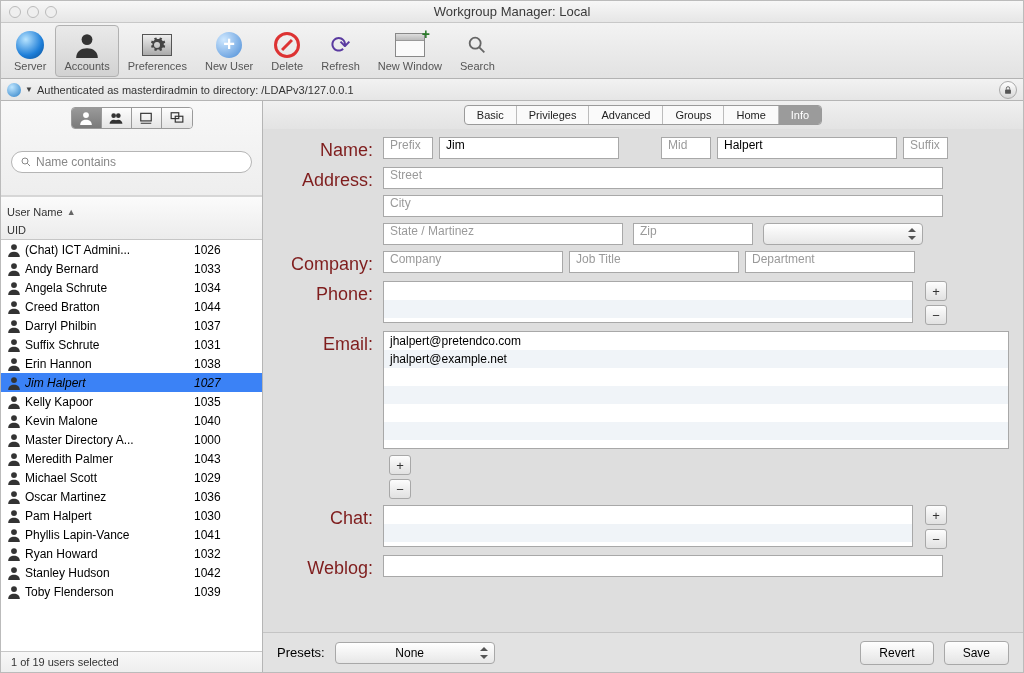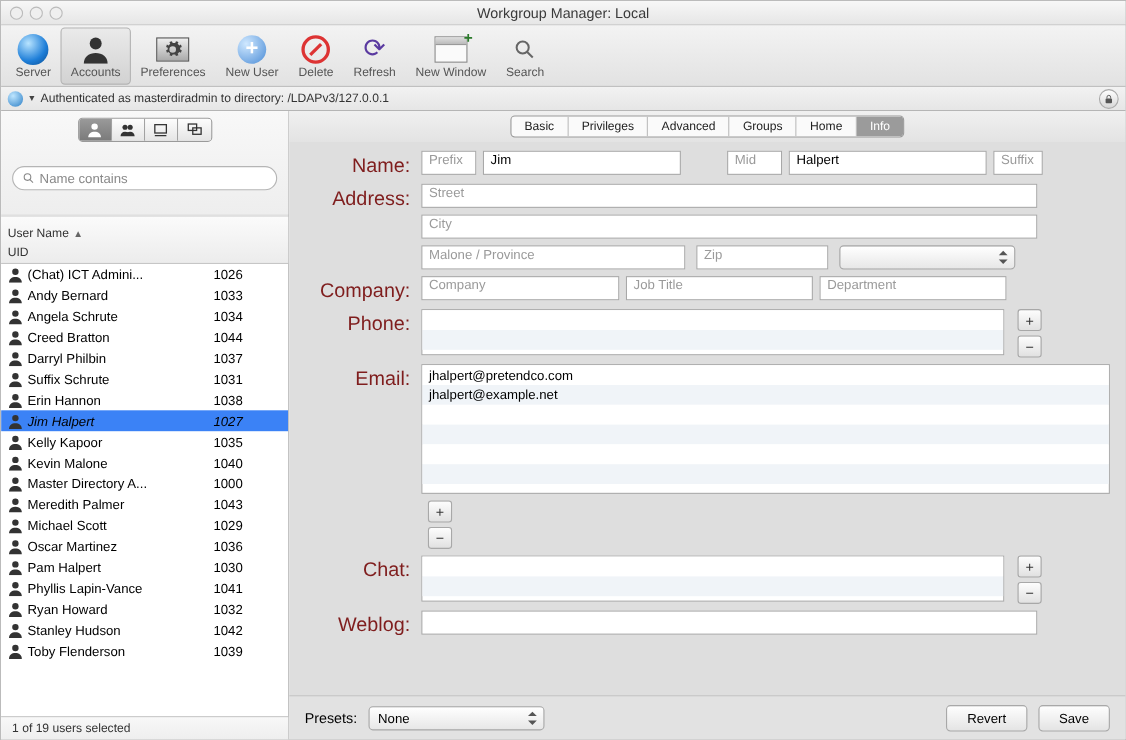--- a/index.html
+++ b/index.html
@@ -69,21 +69,21 @@
   .flabel{ width:120px; text-align:right; padding-right:10px; font-size:18px; color:#7f1d1d; padding-top:3px;}
   .fcontent{ flex:1; display:flex; flex-wrap:wrap; gap:6px;}
   input.tf, .tf { height:22px; border:1px solid #a8a8a8; background:#fff; font-size:12px; padding:0 6px; color:#000;}
   .tf.ph{color:#9a9a9a;}
   .listbox{ border:1px solid #a8a8a8; background:#fff; font-size:12px; }
   .listbox .lrow{height:18px;padding:2px 6px;}
   .listbox .lrow:nth-child(odd){background:#fff;}
   .listbox .lrow:nth-child(even){background:#f0f4f8;}
   .pmcol{display:flex;flex-direction:column;gap:4px;margin-left:6px;}
   .pmbtn{width:22px;height:20px;border:1px solid #a8a8a8;border-radius:3px;background:linear-gradient(#fdfdfd,#e1e1e1);display:flex;align-items:center;justify-content:center;font-size:13px;color:#333;}
-  .sel-popup{height:22px;border:1px solid #a8a8a8;border-radius:4px;background:linear-gradient(#fff,#e7e7e7);display:flex;align-items:center;padding:0 18px 0 8px;font-size:12px;position:relative;}
+  .sel-popup{height:22px;border:1px solid #a8a8a8;border-radius:4px;background:linear-gradient(#fff,#e7e7e7);display:flex;align-items:center;padding:0 18px 0 8px;font-size:12px;position:relative;justify-content:center;}
   .sel-popup:after{content:"";position:absolute;right:6px;top:4px;width:0;height:0;border-left:4px solid transparent;border-right:4px solid transparent;border-bottom:4px solid #555;}
   .sel-popup:before{content:"";position:absolute;right:6px;bottom:4px;width:0;height:0;border-left:4px solid transparent;border-right:4px solid transparent;border-top:4px solid #555;}
   .bottombar{ height:40px; display:flex; align-items:center; padding:0 14px; gap:10px; background:#e2e2e2; border-top:1px solid #c4c4c4;}
   .bottombar .spacer{flex:1;}
   .btn{height:24px;padding:0 18px;border:1px solid #a8a8a8;border-radius:4px;background:linear-gradient(#fefefe,#e4e4e4);font-size:12px;display:flex;align-items:center;}
   svg.person{fill:#333;}
 </style>
 </head>
 <body>
 
@@ -438,21 +438,21 @@
             <div class="tf ph" style="width:45px">Suffix</div>
           </div>
         </div>
 
         <div class="frow">
           <div class="flabel">Address:</div>
           <div class="fcontent" style="flex-direction:column;align-items:stretch;gap:6px;">
             <div class="tf ph" style="width:560px">Street</div>
             <div class="tf ph" style="width:560px">City</div>
             <div style="display:flex;gap:10px;">
-              <div class="tf ph" style="width:240px">Malone / Province</div>
+              <div class="tf ph" style="width:240px">State / Martinez</div>
               <div class="tf ph" style="width:120px">Zip</div>
               <div class="sel-popup" style="width:160px"></div>
             </div>
           </div>
         </div>
 
         <div class="frow">
           <div class="flabel">Company:</div>
           <div class="fcontent">
             <div class="tf ph" style="width:180px">Company</div>

